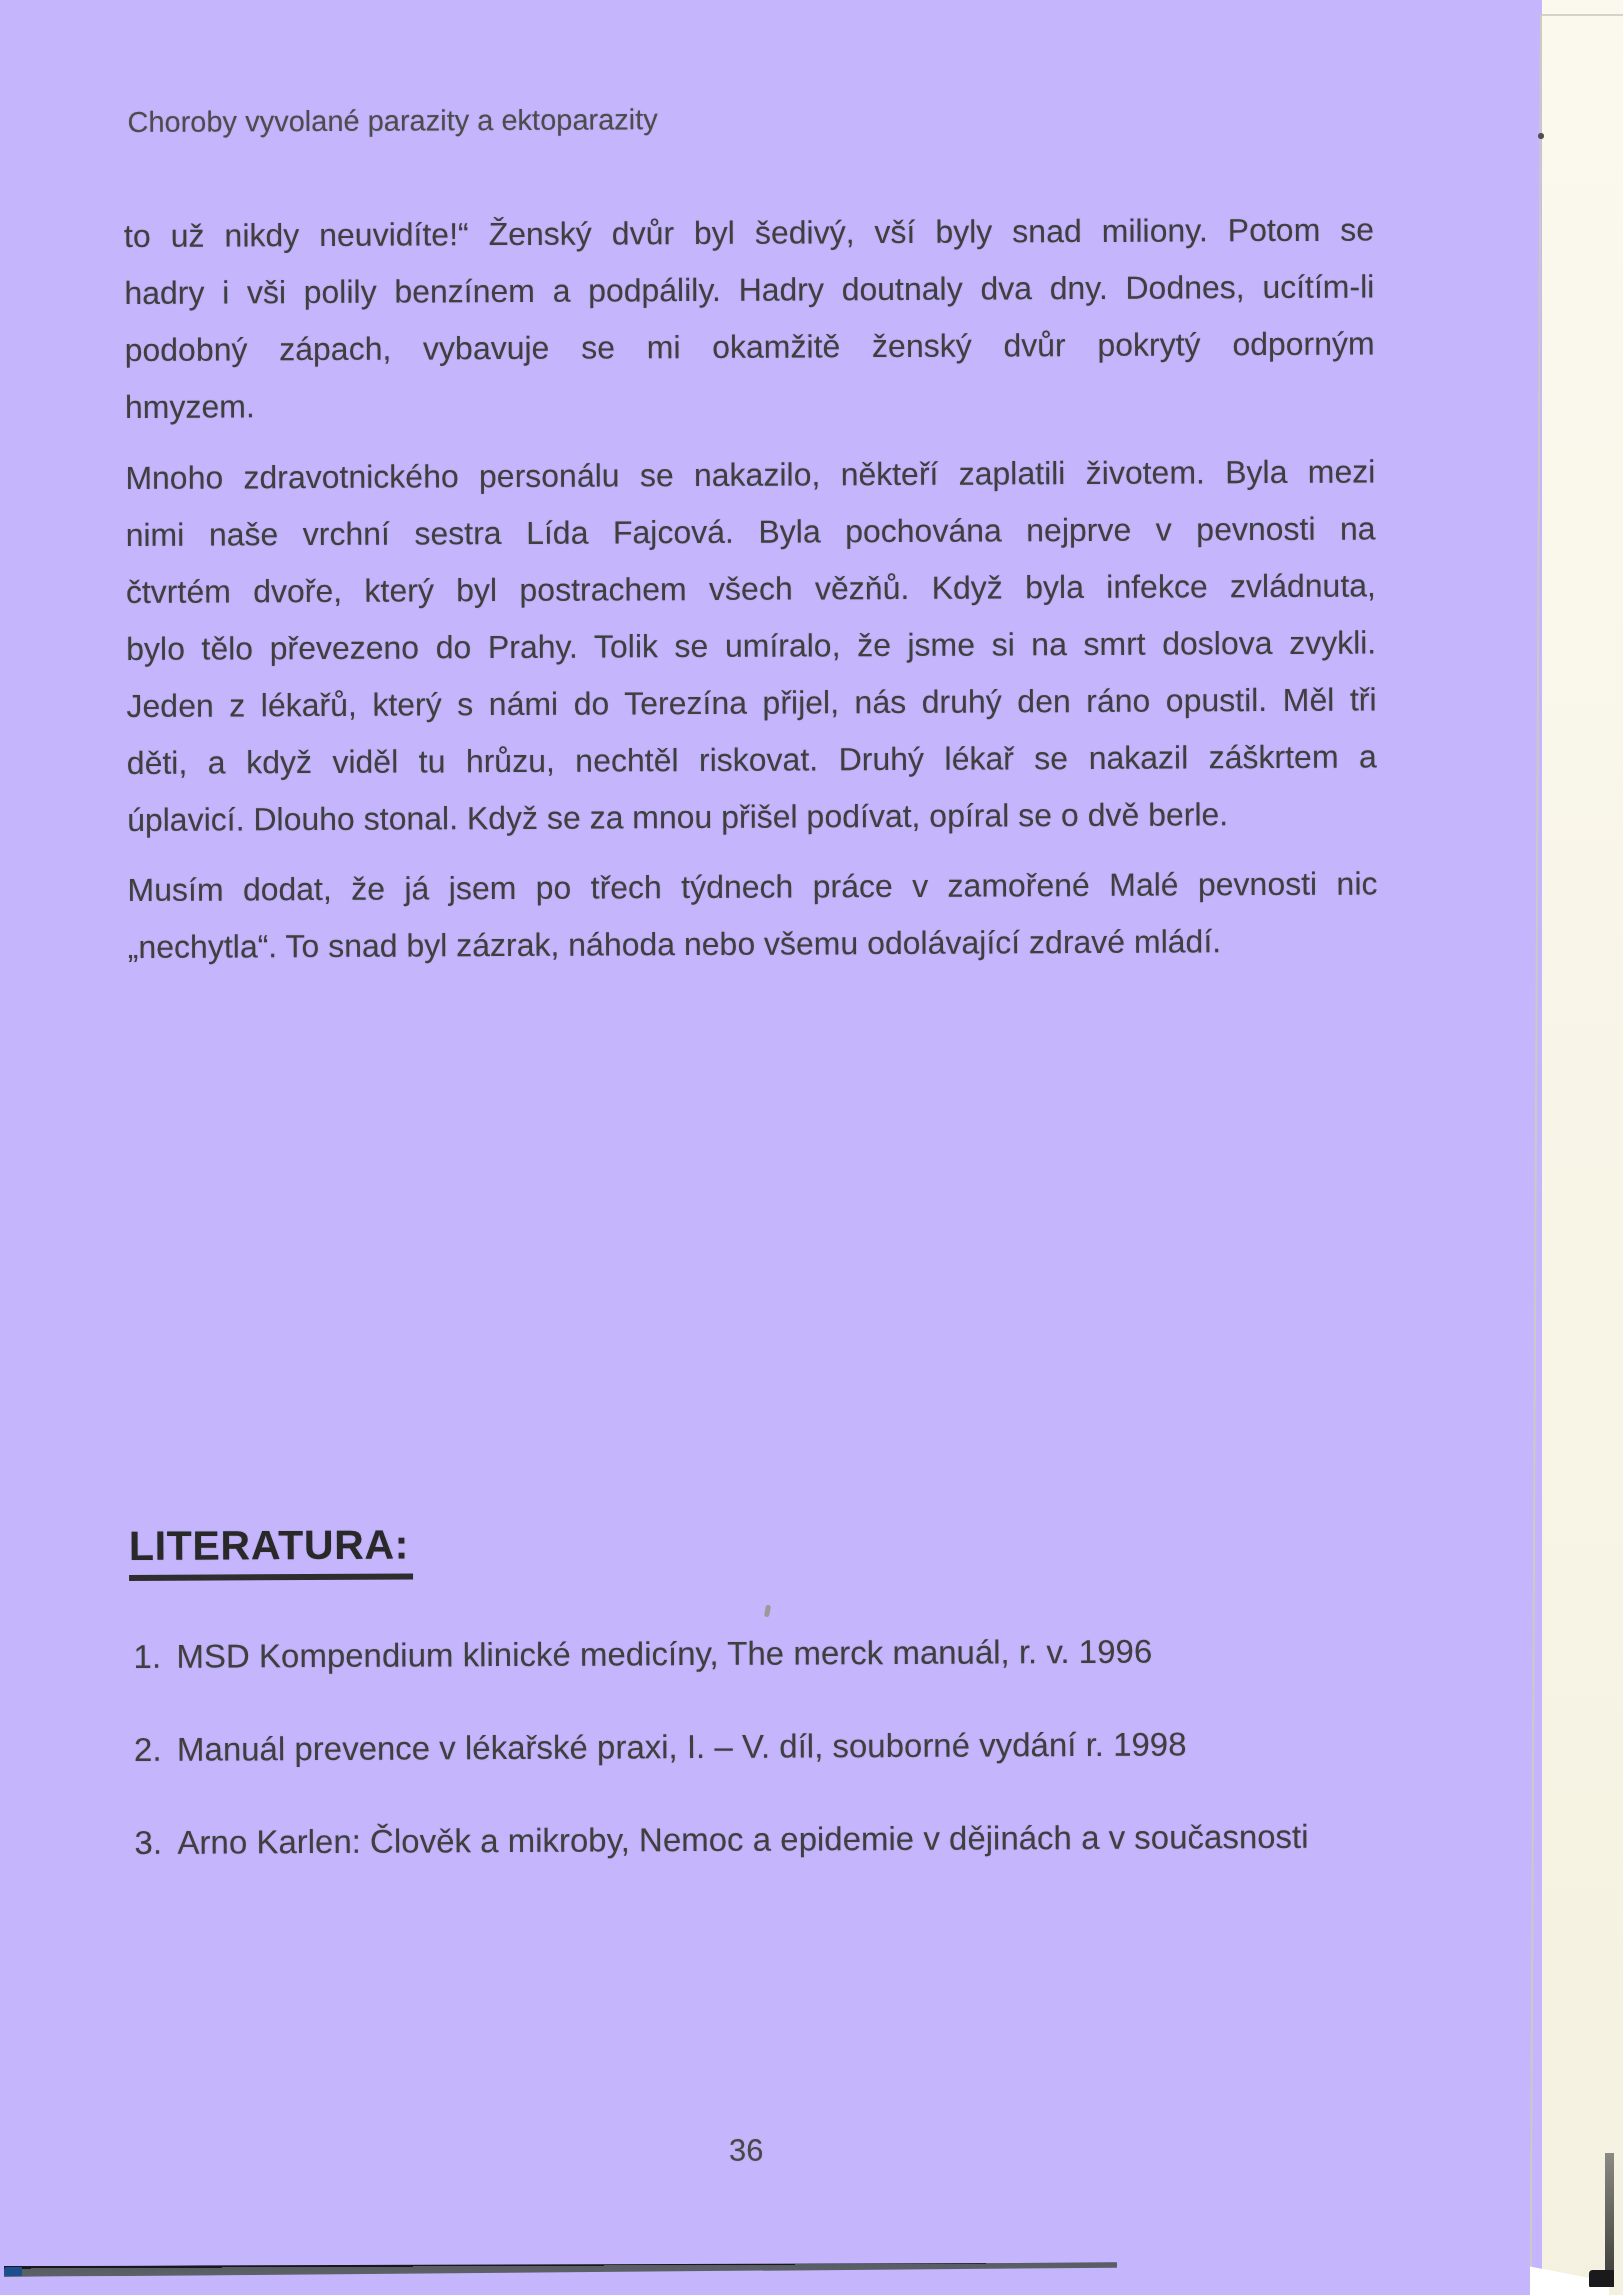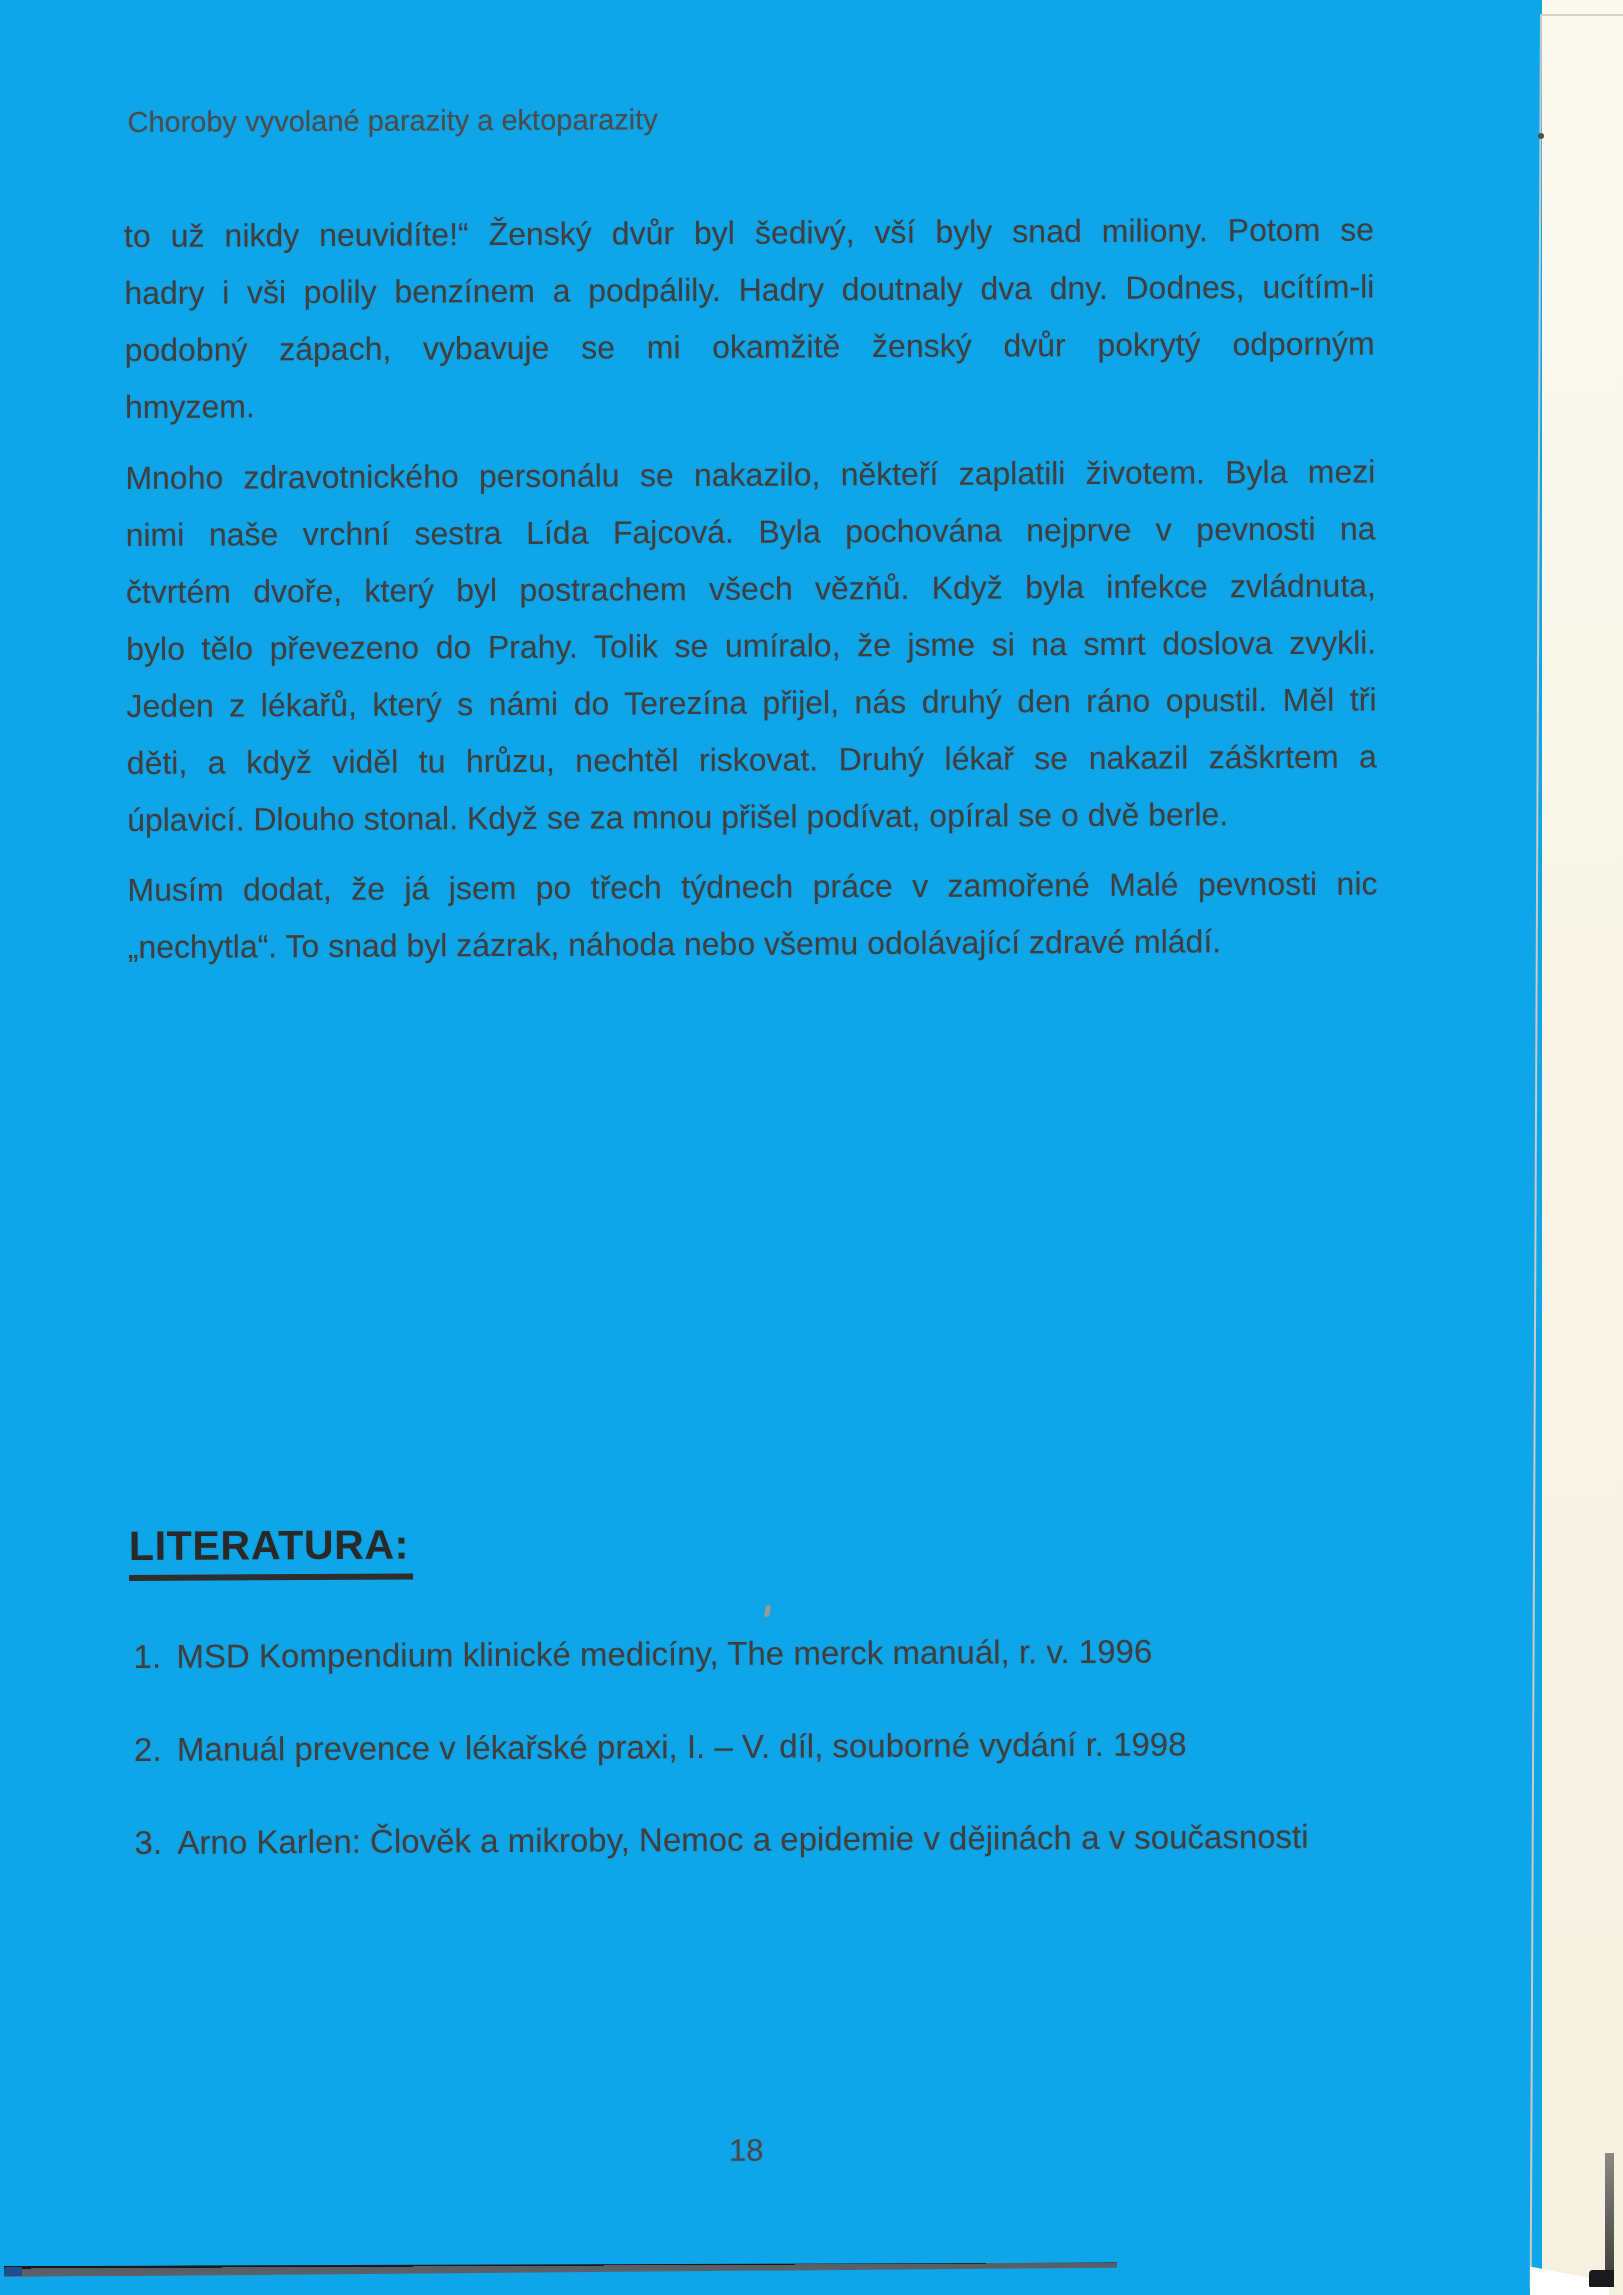--- a/index.html
+++ b/index.html
@@ -4,21 +4,21 @@
 <style>
   html, body {
     margin: 0;
     padding: 0;
     background: #ffffff;
   }
   .sheet {
     position: relative;
     width: 1623px;
     height: 2295px;
-    background: #0ea5e9;
+    background: #c4b5fd;
     overflow: hidden;
     font-family: "Liberation Sans", "DejaVu Sans", sans-serif;
     color: #3f3f3f;
   }
 
   
   .edge-strip {
     position: absolute;
     top: 0;
     right: 0;
@@ -240,16 +240,16 @@
         <div class="ref">
     <span class="ref-num">2.</span>
     <span class="ref-text">Manuál prevence v lékařské praxi, I. – V. díl, souborné vydání r. 1998</span>
   </div>
         <div class="ref">
     <span class="ref-num">3.</span>
     <span class="ref-text">Arno Karlen: Člověk a mikroby, Nemoc a epidemie v dějinách a v současnosti</span>
   </div>
       </div>
 
-    <div class="page-number">18</div>
+    <div class="page-number">36</div>
   </div>
 </div>
 
 
 </body></html>

